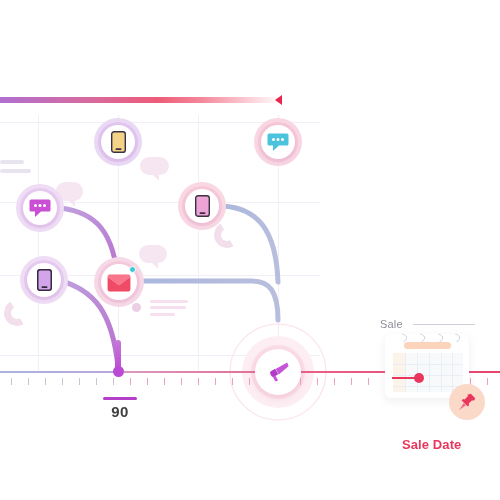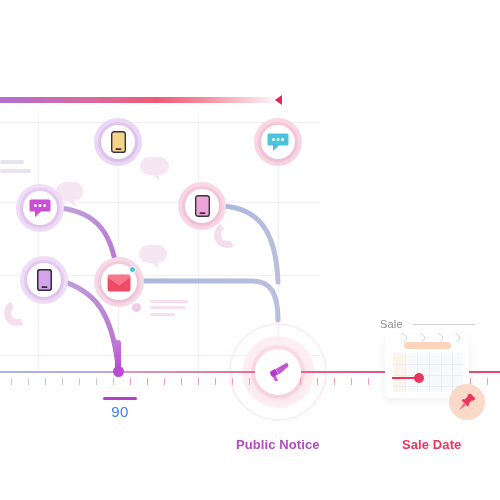--- a/index.html
+++ b/index.html
@@ -155,22 +155,22 @@
     width: 34px; height: 3px;
     background: #b43fc8;
     border-radius: 2px;
   }
   .marker-value {
     position: absolute;
     left: 95px; top: 403px;
     width: 50px;
     text-align: center;
     font-size: 15px;
-    font-weight: 400;
-    color: #3b82f6;
+    font-weight: 700;
+    color: #404040;
     letter-spacing: .3px;
   }
 
   
   .cal-label {
     position: absolute; left: 380px; top: 318px;
     font-size: 11px; color: #8d8d99;
     letter-spacing: .2px;
   }
   .cal-label-line {
@@ -459,16 +459,15 @@
   <div class="cal-progress"></div>
   <div class="cal-progress-dot"></div>
 
   <div class="pin-badge">
     <svg width="18" height="18" viewBox="0 0 18 18">
       <path d="M11.4 1.3 a1.3 1.3 0 0 1 1.9 0 l3.4 3.4 a1.3 1.3 0 0 1 0 1.9 l-1.1 1.1 -1.5 -0.5 -3.4 3.4 0.4 1.6 -1.3 1.3 -6.1 -6.1 1.3 -1.3 1.6 0.4 3.4 -3.4 -0.5 -1.5 Z" fill="#e8365d"></path>
       <path d="M5.8 10.1 L1.1 16.9 L7.9 12.2 Z" fill="#f06b86"></path>
     </svg>
   </div>
 
-  <div class="cap cap-notice">Public Notice</div>
   <div class="cap cap-sale">Sale Date</div>
 
 </div>
 
 </body></html>

